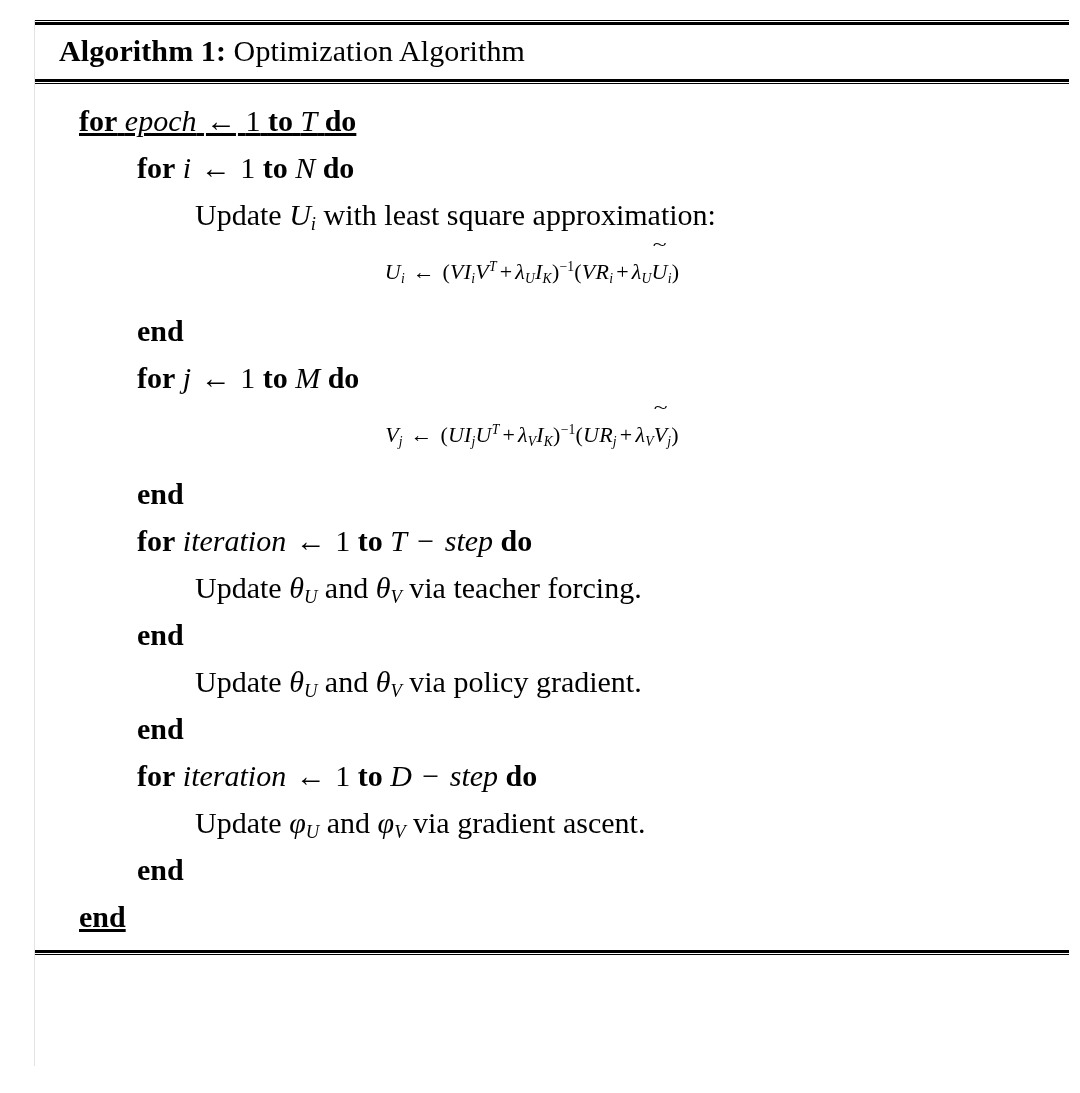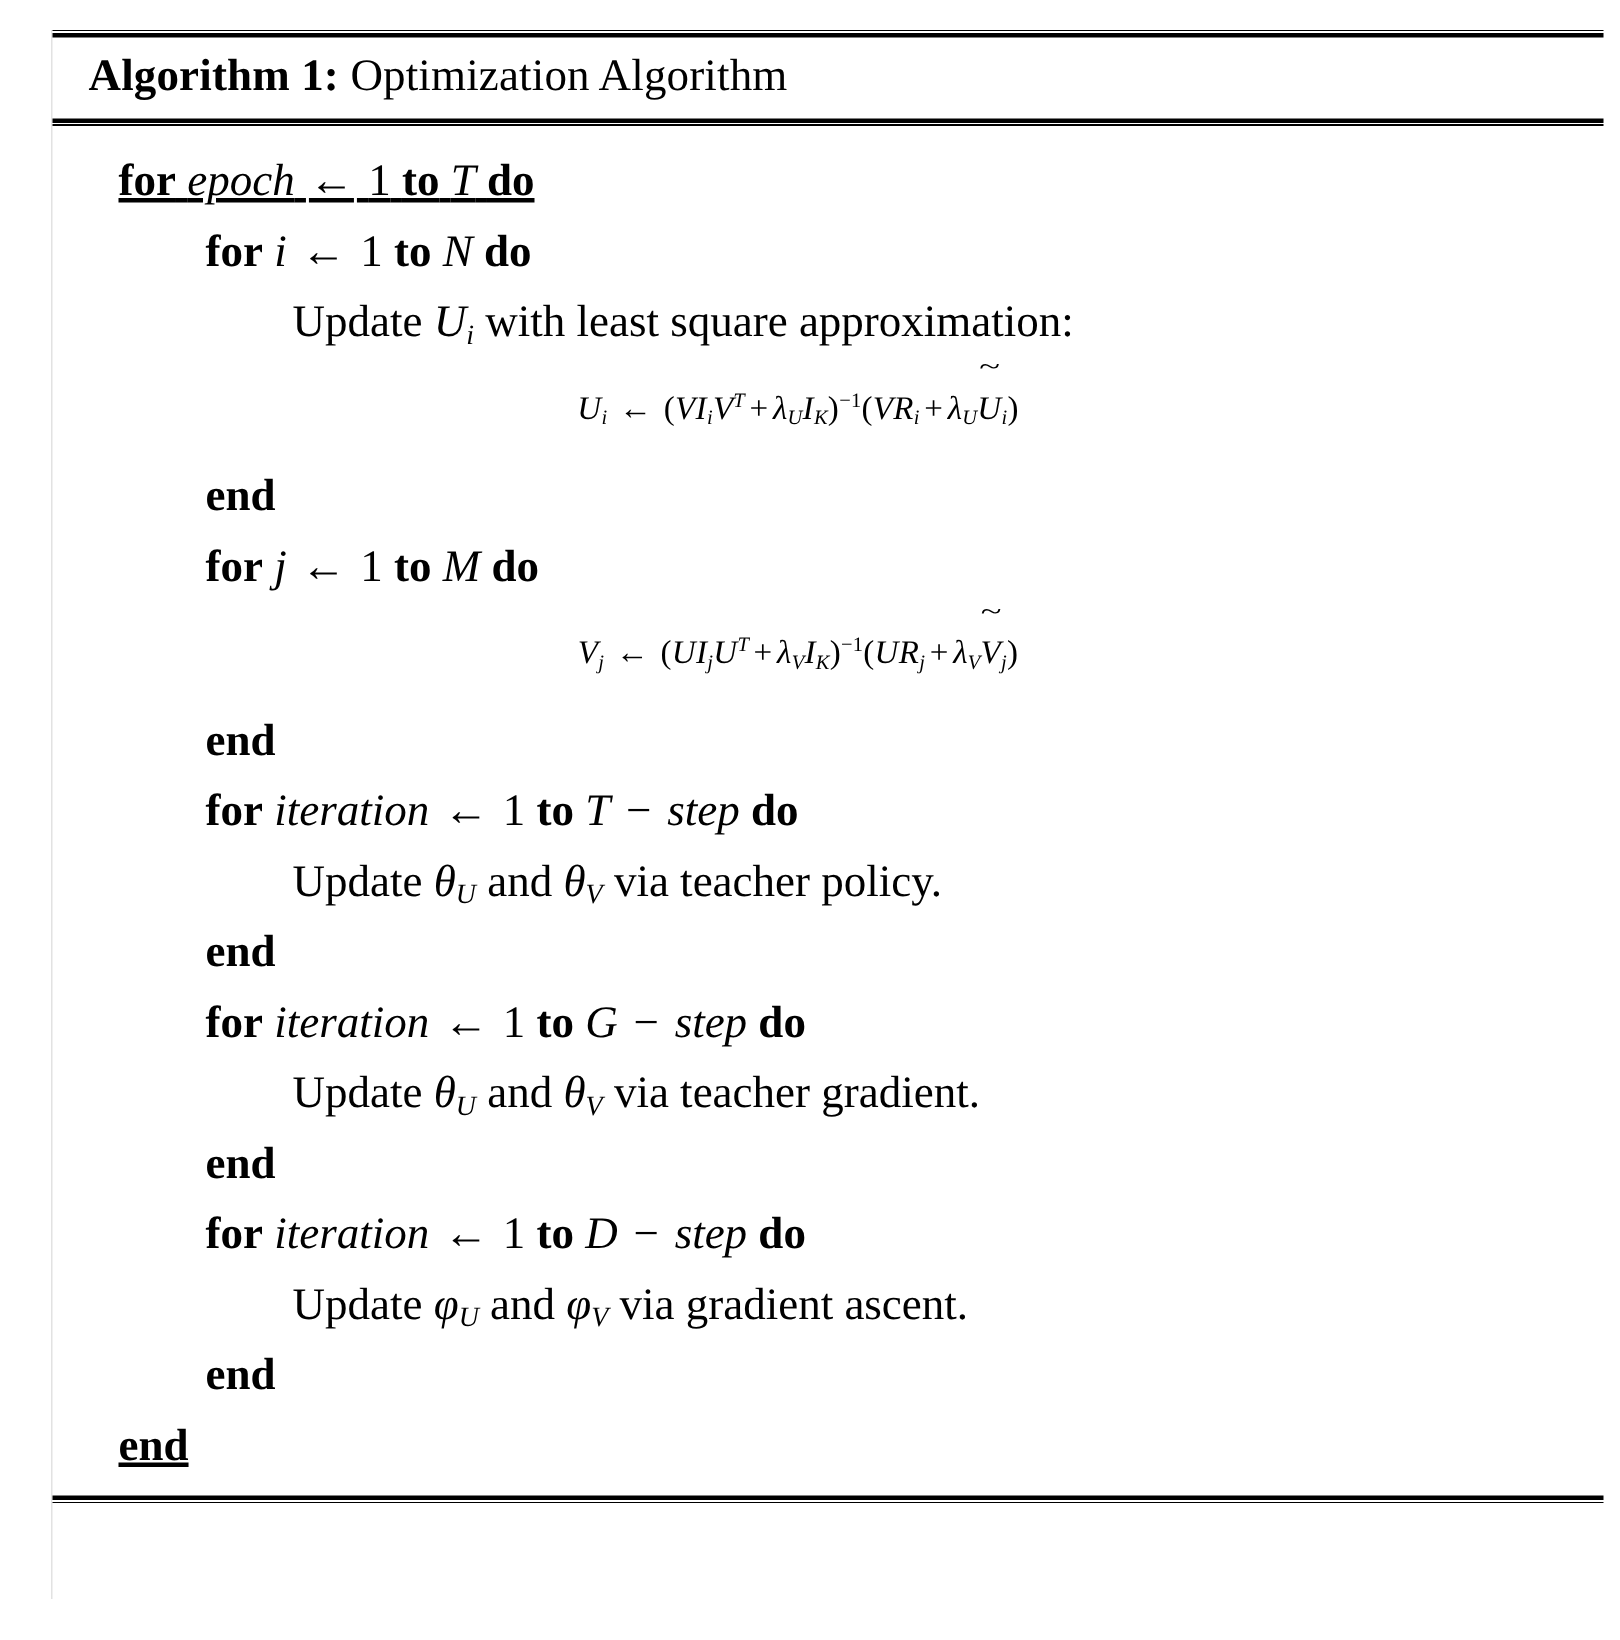--- a/index.html
+++ b/index.html
@@ -201,45 +201,34 @@
       <span class="op">−</span>
       <span class="var">step</span>
       <span class="kw">do</span>
     </div>
 
     <div class="line lvl2">
       <span>Update</span>
       <span class="mathvar"><span>θ</span><sub>U</sub></span>
       <span>and</span>
       <span class="mathvar"><span>θ</span><sub>V</sub></span>
-      <span>via teacher policy.</span>
-    </div>
-
-    <div class="line lvl1">
-      <span class="kw">end</span>
-    </div>
-
-    <div class="line lvl1">
-      <span class="kw">for</span>
-      <span class="var">iteration</span>
-      <span class="arrow">←</span>
-      <span class="num">1</span>
-      <span class="kw">to</span>
-      <span class="mathvar">G</span>
-      <span class="op">−</span>
-      <span class="var">step</span>
-      <span class="kw">do</span>
-    </div>
+      <span>via teacher forcing.</span>
+    </div>
+
+    <div class="line lvl1">
+      <span class="kw">end</span>
+    </div>
+
 
     <div class="line lvl2">
       <span>Update</span>
       <span class="mathvar"><span>θ</span><sub>U</sub></span>
       <span>and</span>
       <span class="mathvar"><span>θ</span><sub>V</sub></span>
-      <span>via teacher gradient.</span>
+      <span>via policy gradient.</span>
     </div>
 
     <div class="line lvl1">
       <span class="kw">end</span>
     </div>
 
     <div class="line lvl1">
       <span class="kw">for</span>
       <span class="var">iteration</span>
       <span class="arrow">←</span>

